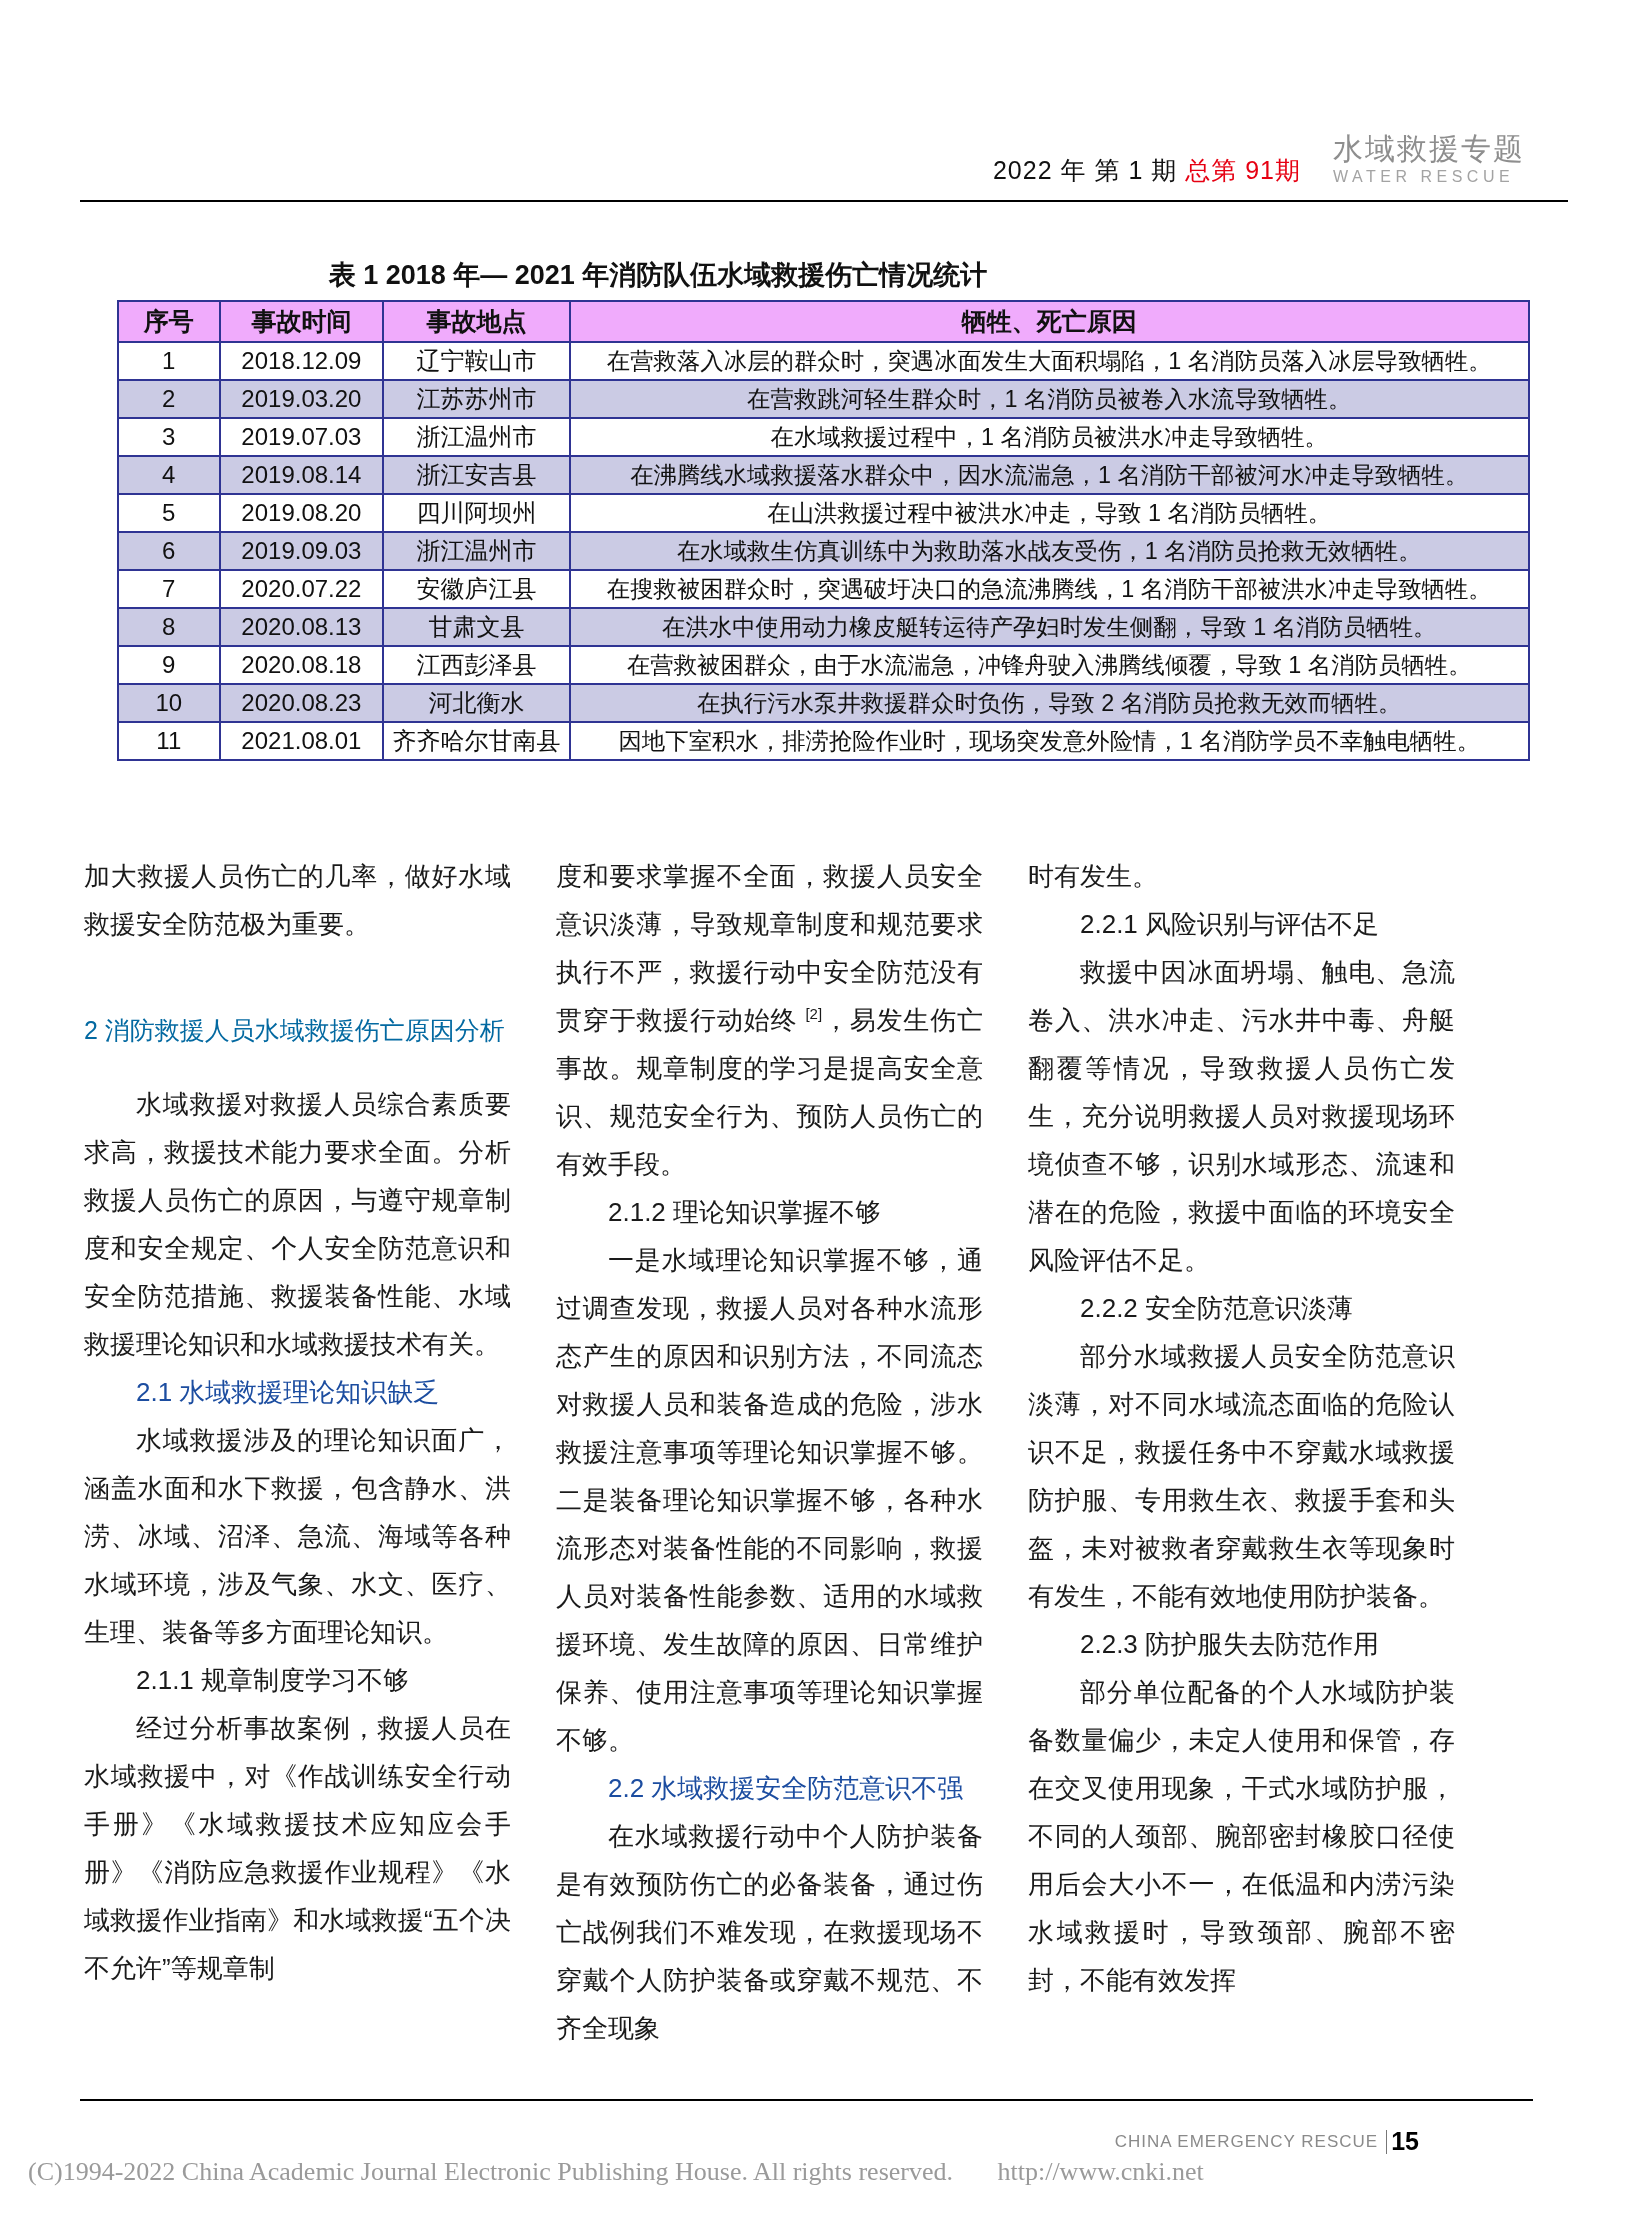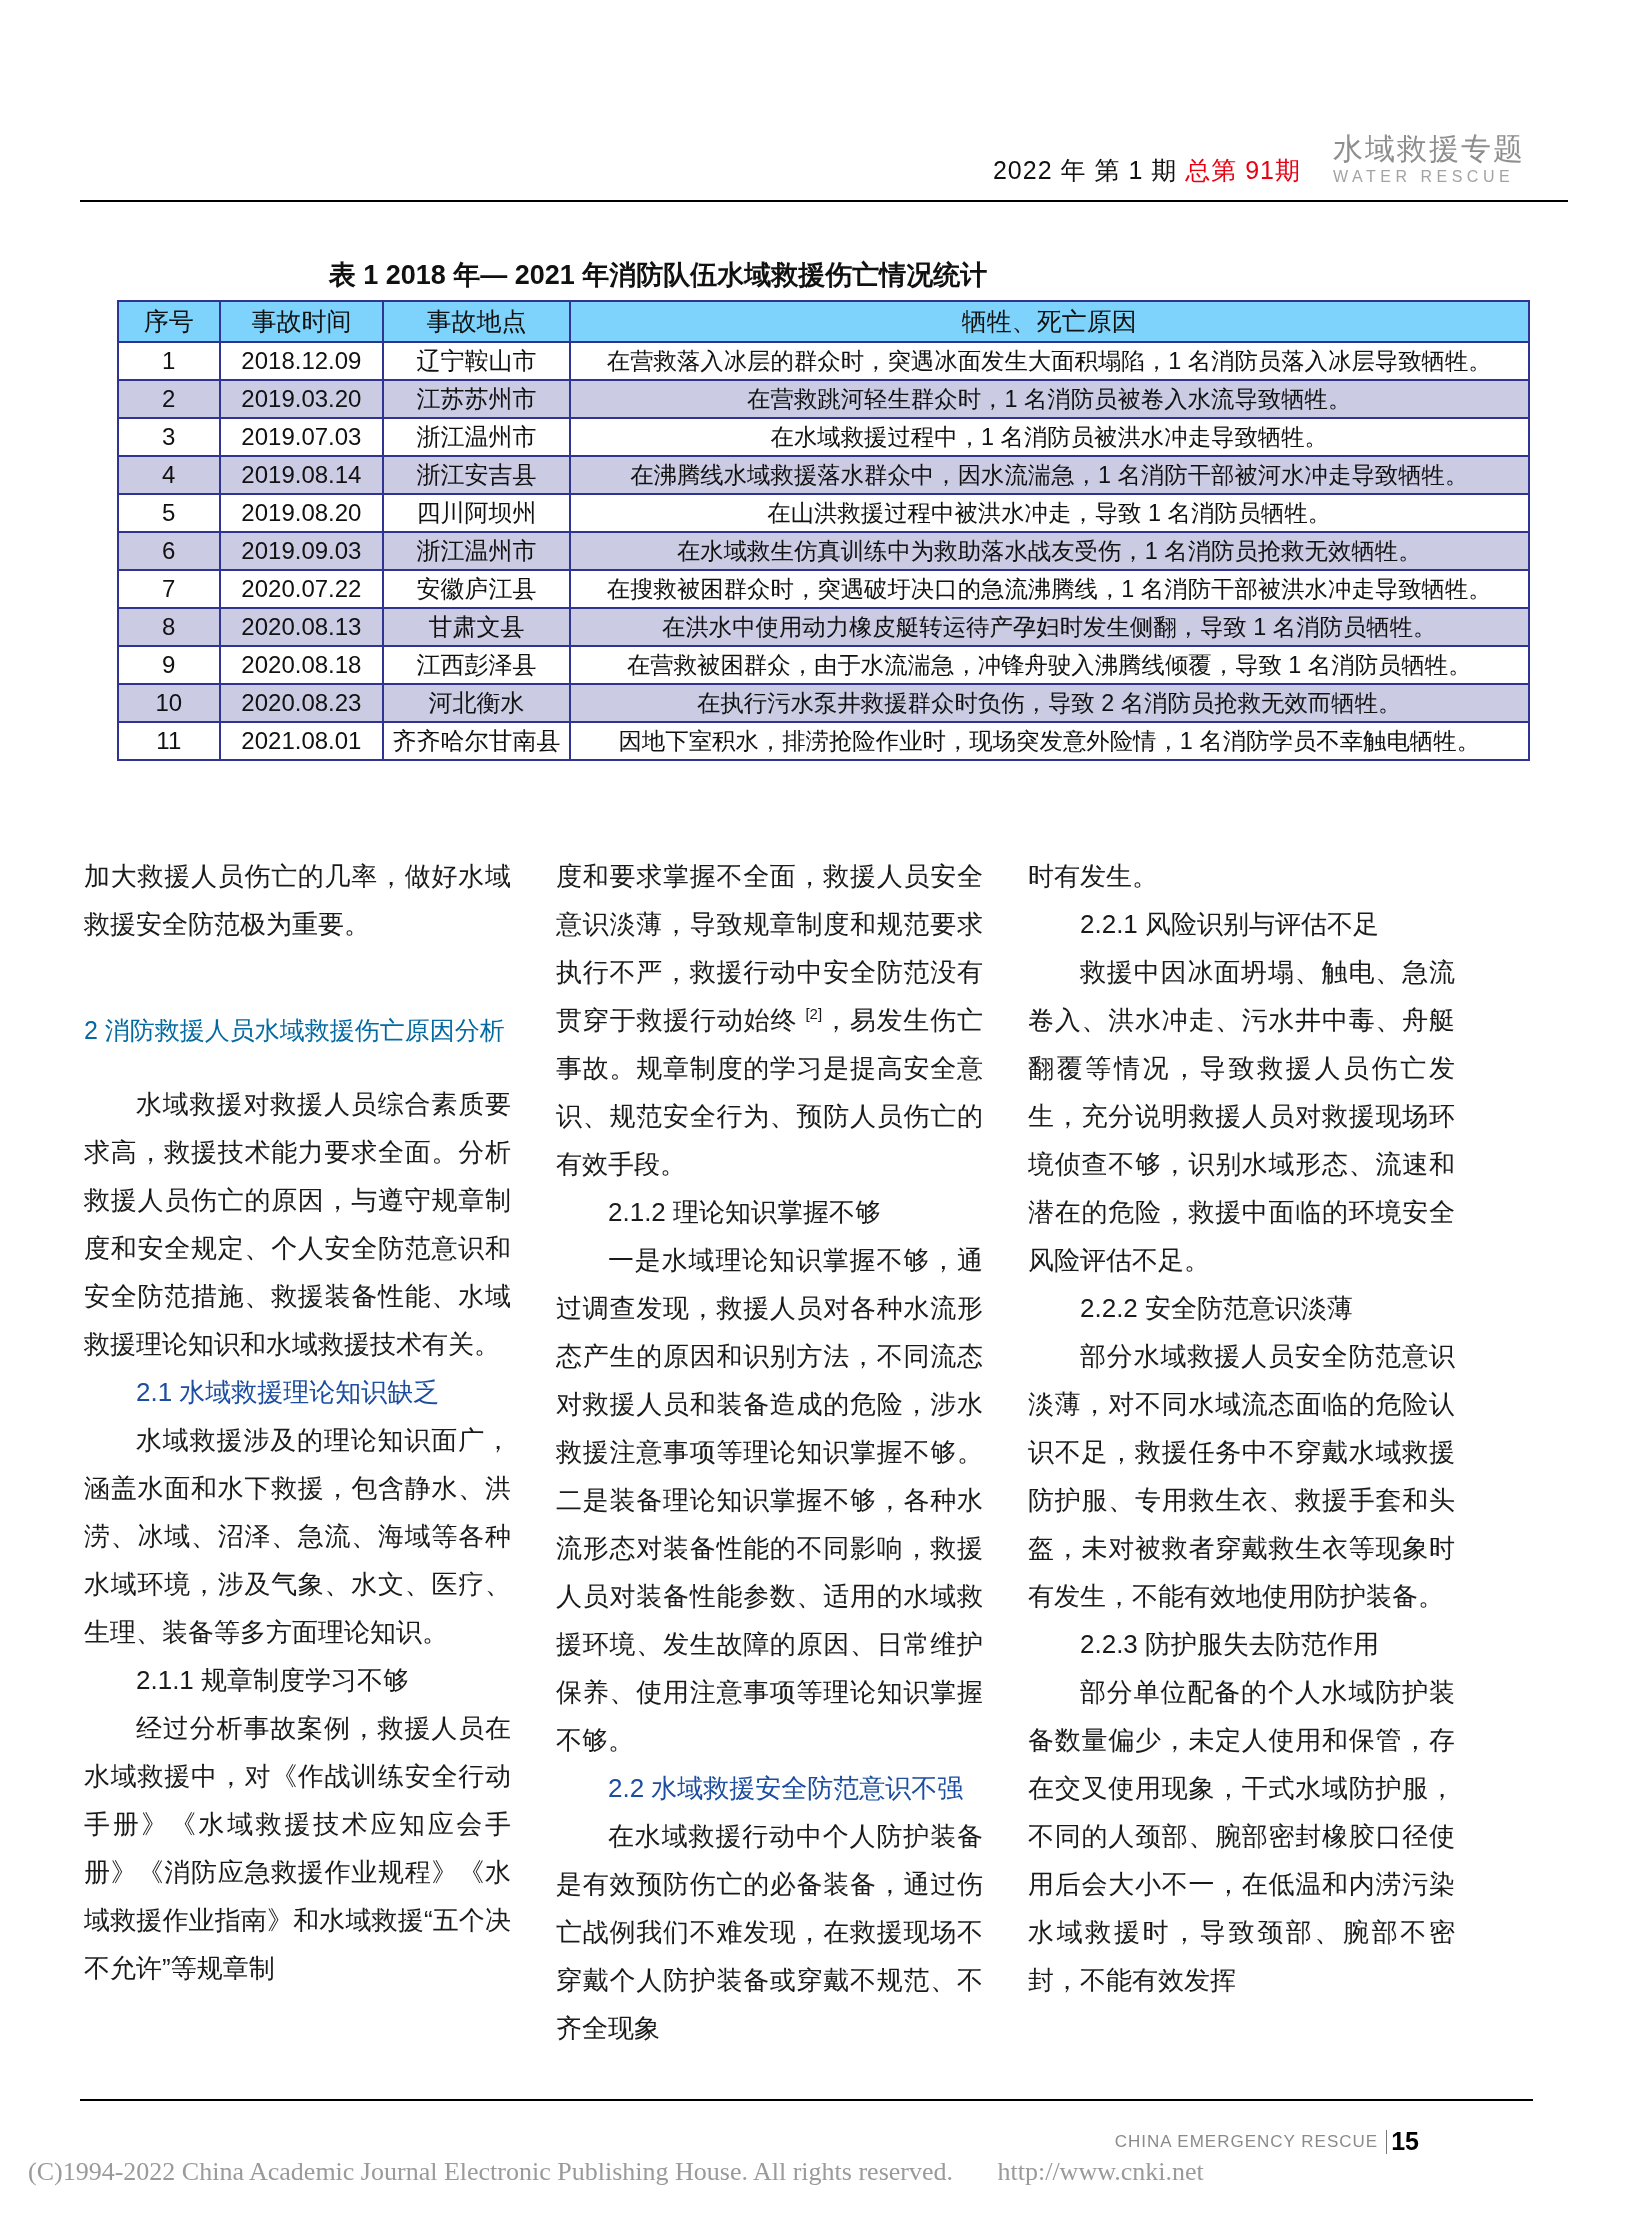--- a/index.html
+++ b/index.html
@@ -51,21 +51,21 @@
     font-size:24px;
   }
   table.casualty th, table.casualty td {
     border:2px solid #2f3493;
     text-align:center; vertical-align:middle;
     padding:0 4px;
     white-space:nowrap;
     font-weight:normal;
   }
   table.casualty th {
-    background:#7dd3fc; height:41px; font-size:25px; font-weight:normal;
+    background:#f0abfc; height:41px; font-size:25px; font-weight:bold;
   }
   table.casualty td { height:38px; }
   table.casualty td.cause { font-size:23.4px; }
   table.casualty tr.alt td { background:#cbcbe4; }
   
   .body-cols {
     position:absolute; top:852px; left:84px;
     display:flex; gap:45px;
   }
   .text-col { width:427px; flex:0 0 427px; }

